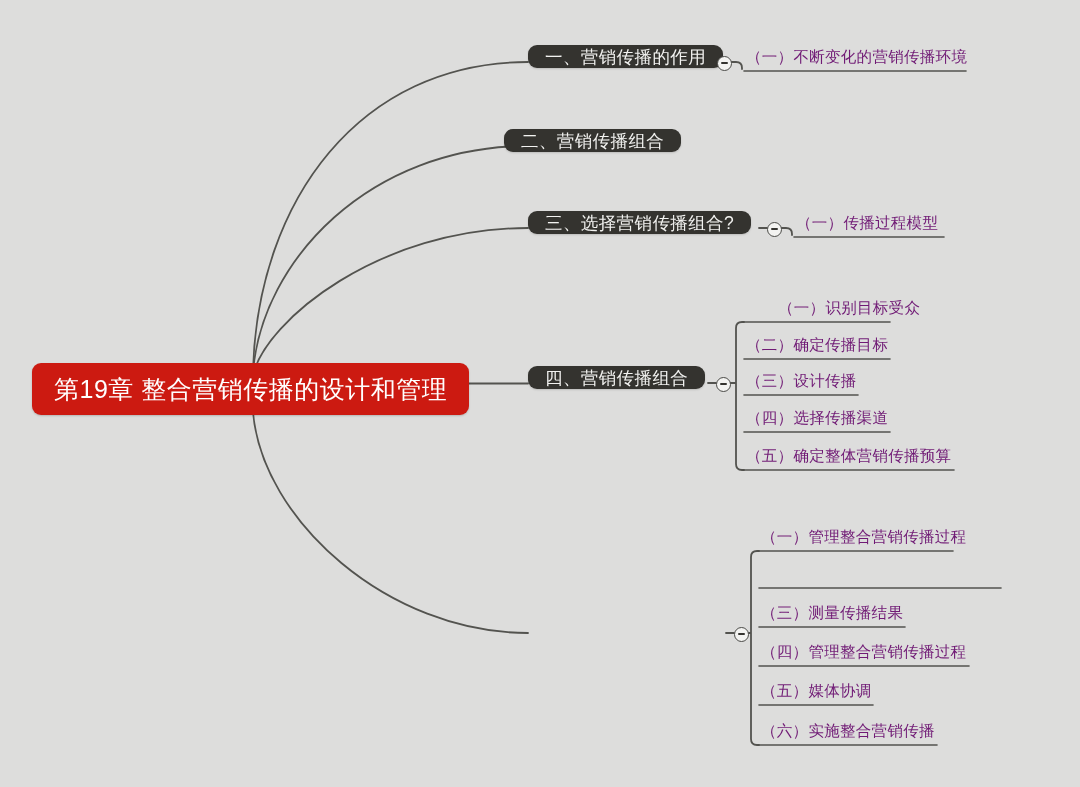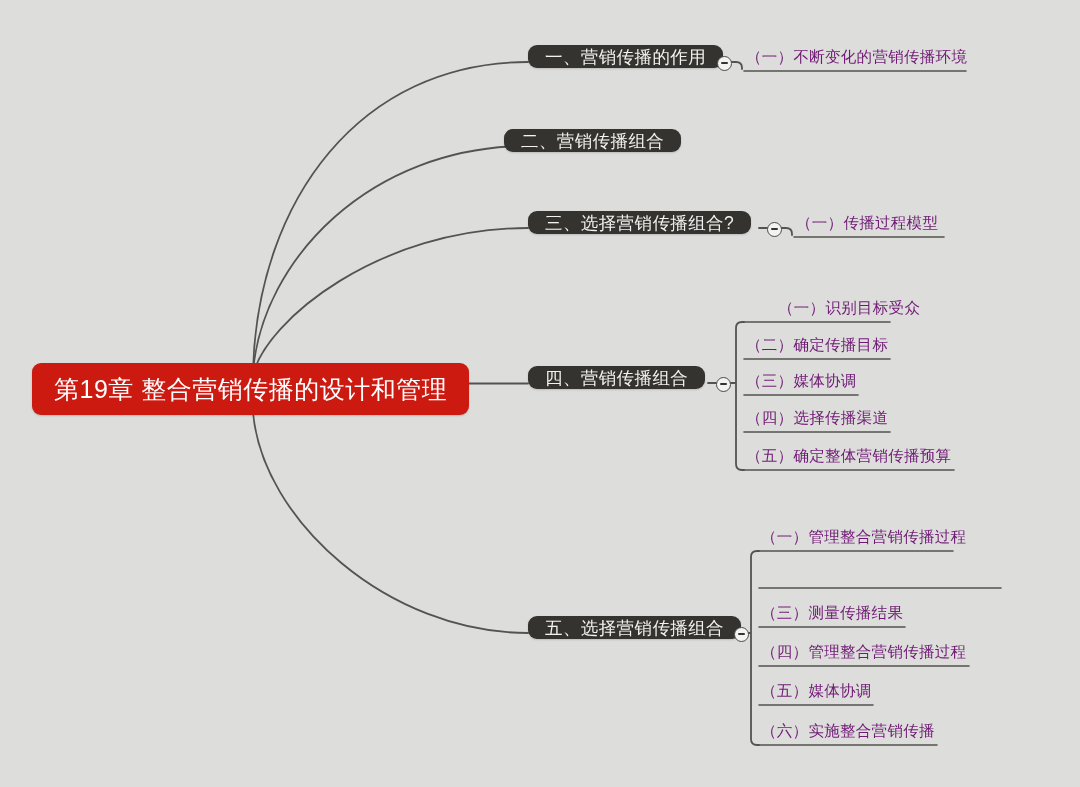--- a/index.html
+++ b/index.html
@@ -169,32 +169,29 @@
     <span>四、营销传播组合</span>
   </div>
   <div class="toggle" style="left:716px; top:376.5px;"></div>
   <div class="leaf-node" style="left:746px; top:298px;margin-left:32px;">
     <span>（一）识别目标受众</span>
   </div>
   <div class="leaf-node" style="left:746px; top:335px;">
     <span>（二）确定传播目标</span>
   </div>
   <div class="leaf-node" style="left:746px; top:371px;">
-    <span>（三）媒体协调</span>
+    <span>（三）设计传播</span>
   </div>
   <div class="leaf-node" style="left:746px; top:408px;">
     <span>（四）选择传播渠道</span>
   </div>
   <div class="leaf-node" style="left:746px; top:446px;">
     <span>（五）确定整体营销传播预算</span>
   </div>
 
-  <div class="node branch-node" style="left:528px; top:616px;">
-    <span>五、选择营销传播组合</span>
-  </div>
   <div class="toggle" style="left:734px; top:626.5px;"></div>
   <div class="leaf-node" style="left:761px; top:527px;">
     <span>（一）管理整合营销传播过程</span>
   </div>
   <div class="leaf-node" style="left:761px; top:603px;">
     <span>（三）测量传播结果</span>
   </div>
   <div class="leaf-node" style="left:761px; top:642px;">
     <span>（四）管理整合营销传播过程</span>
   </div>

